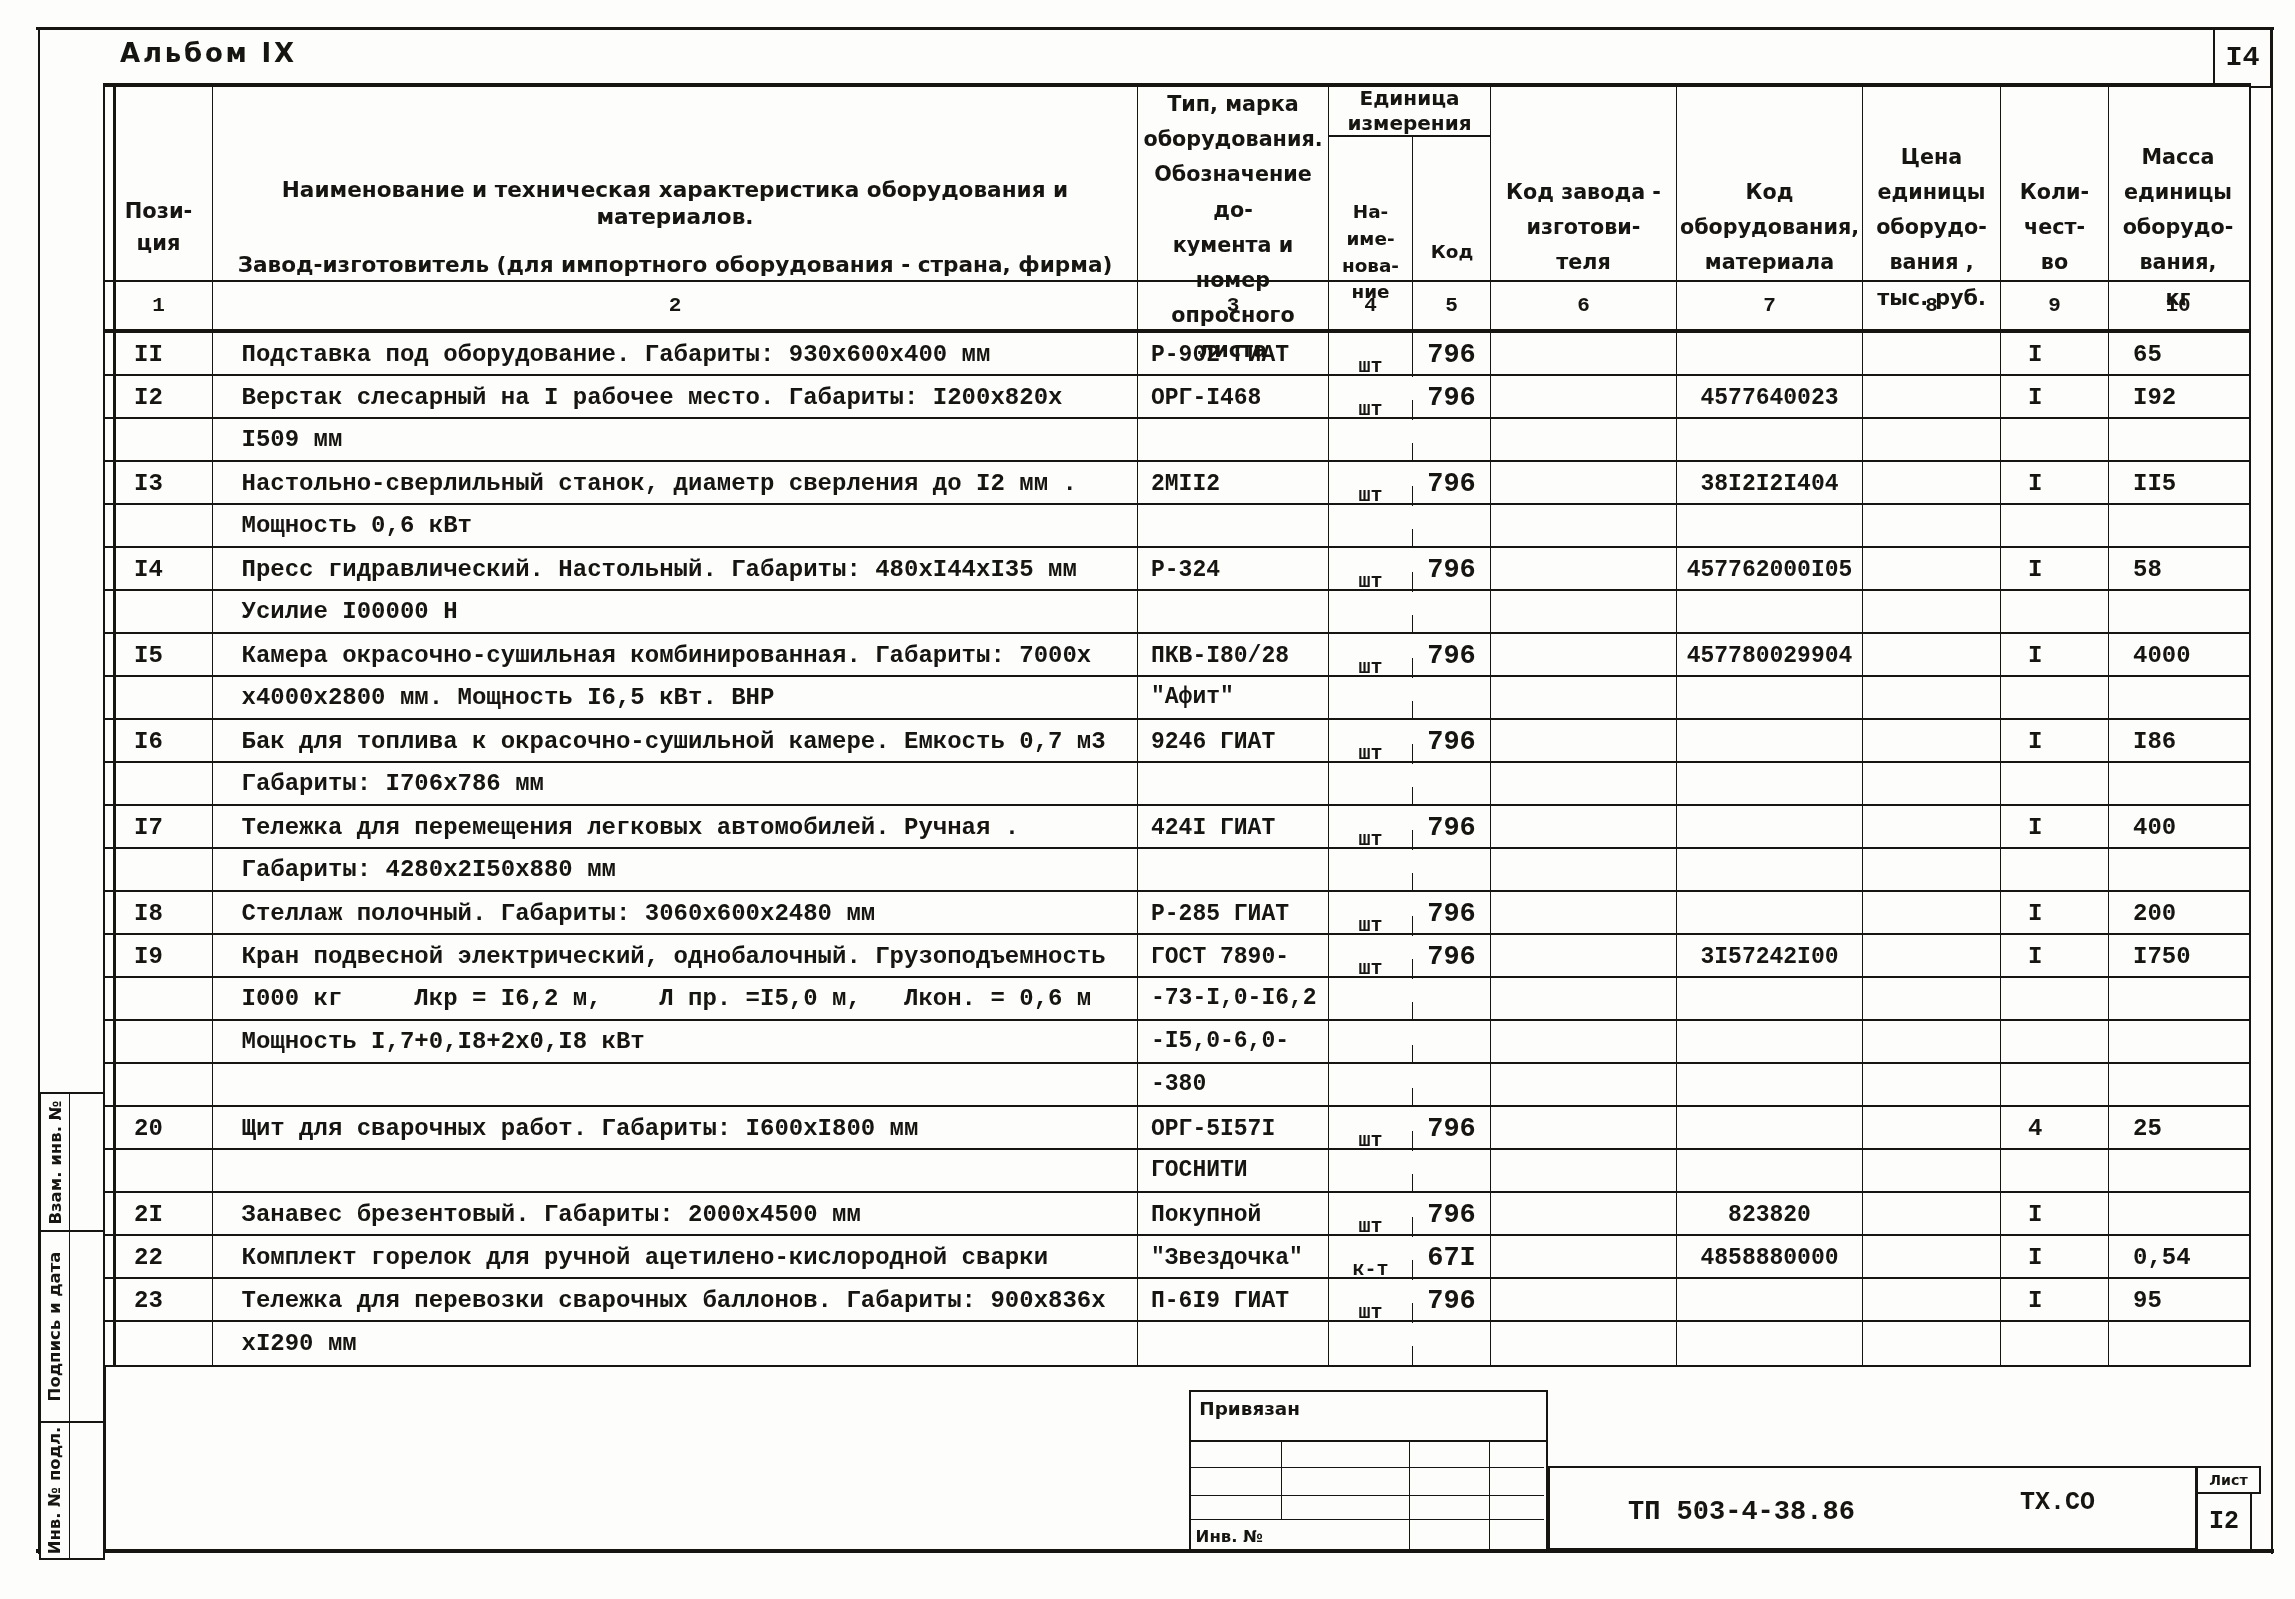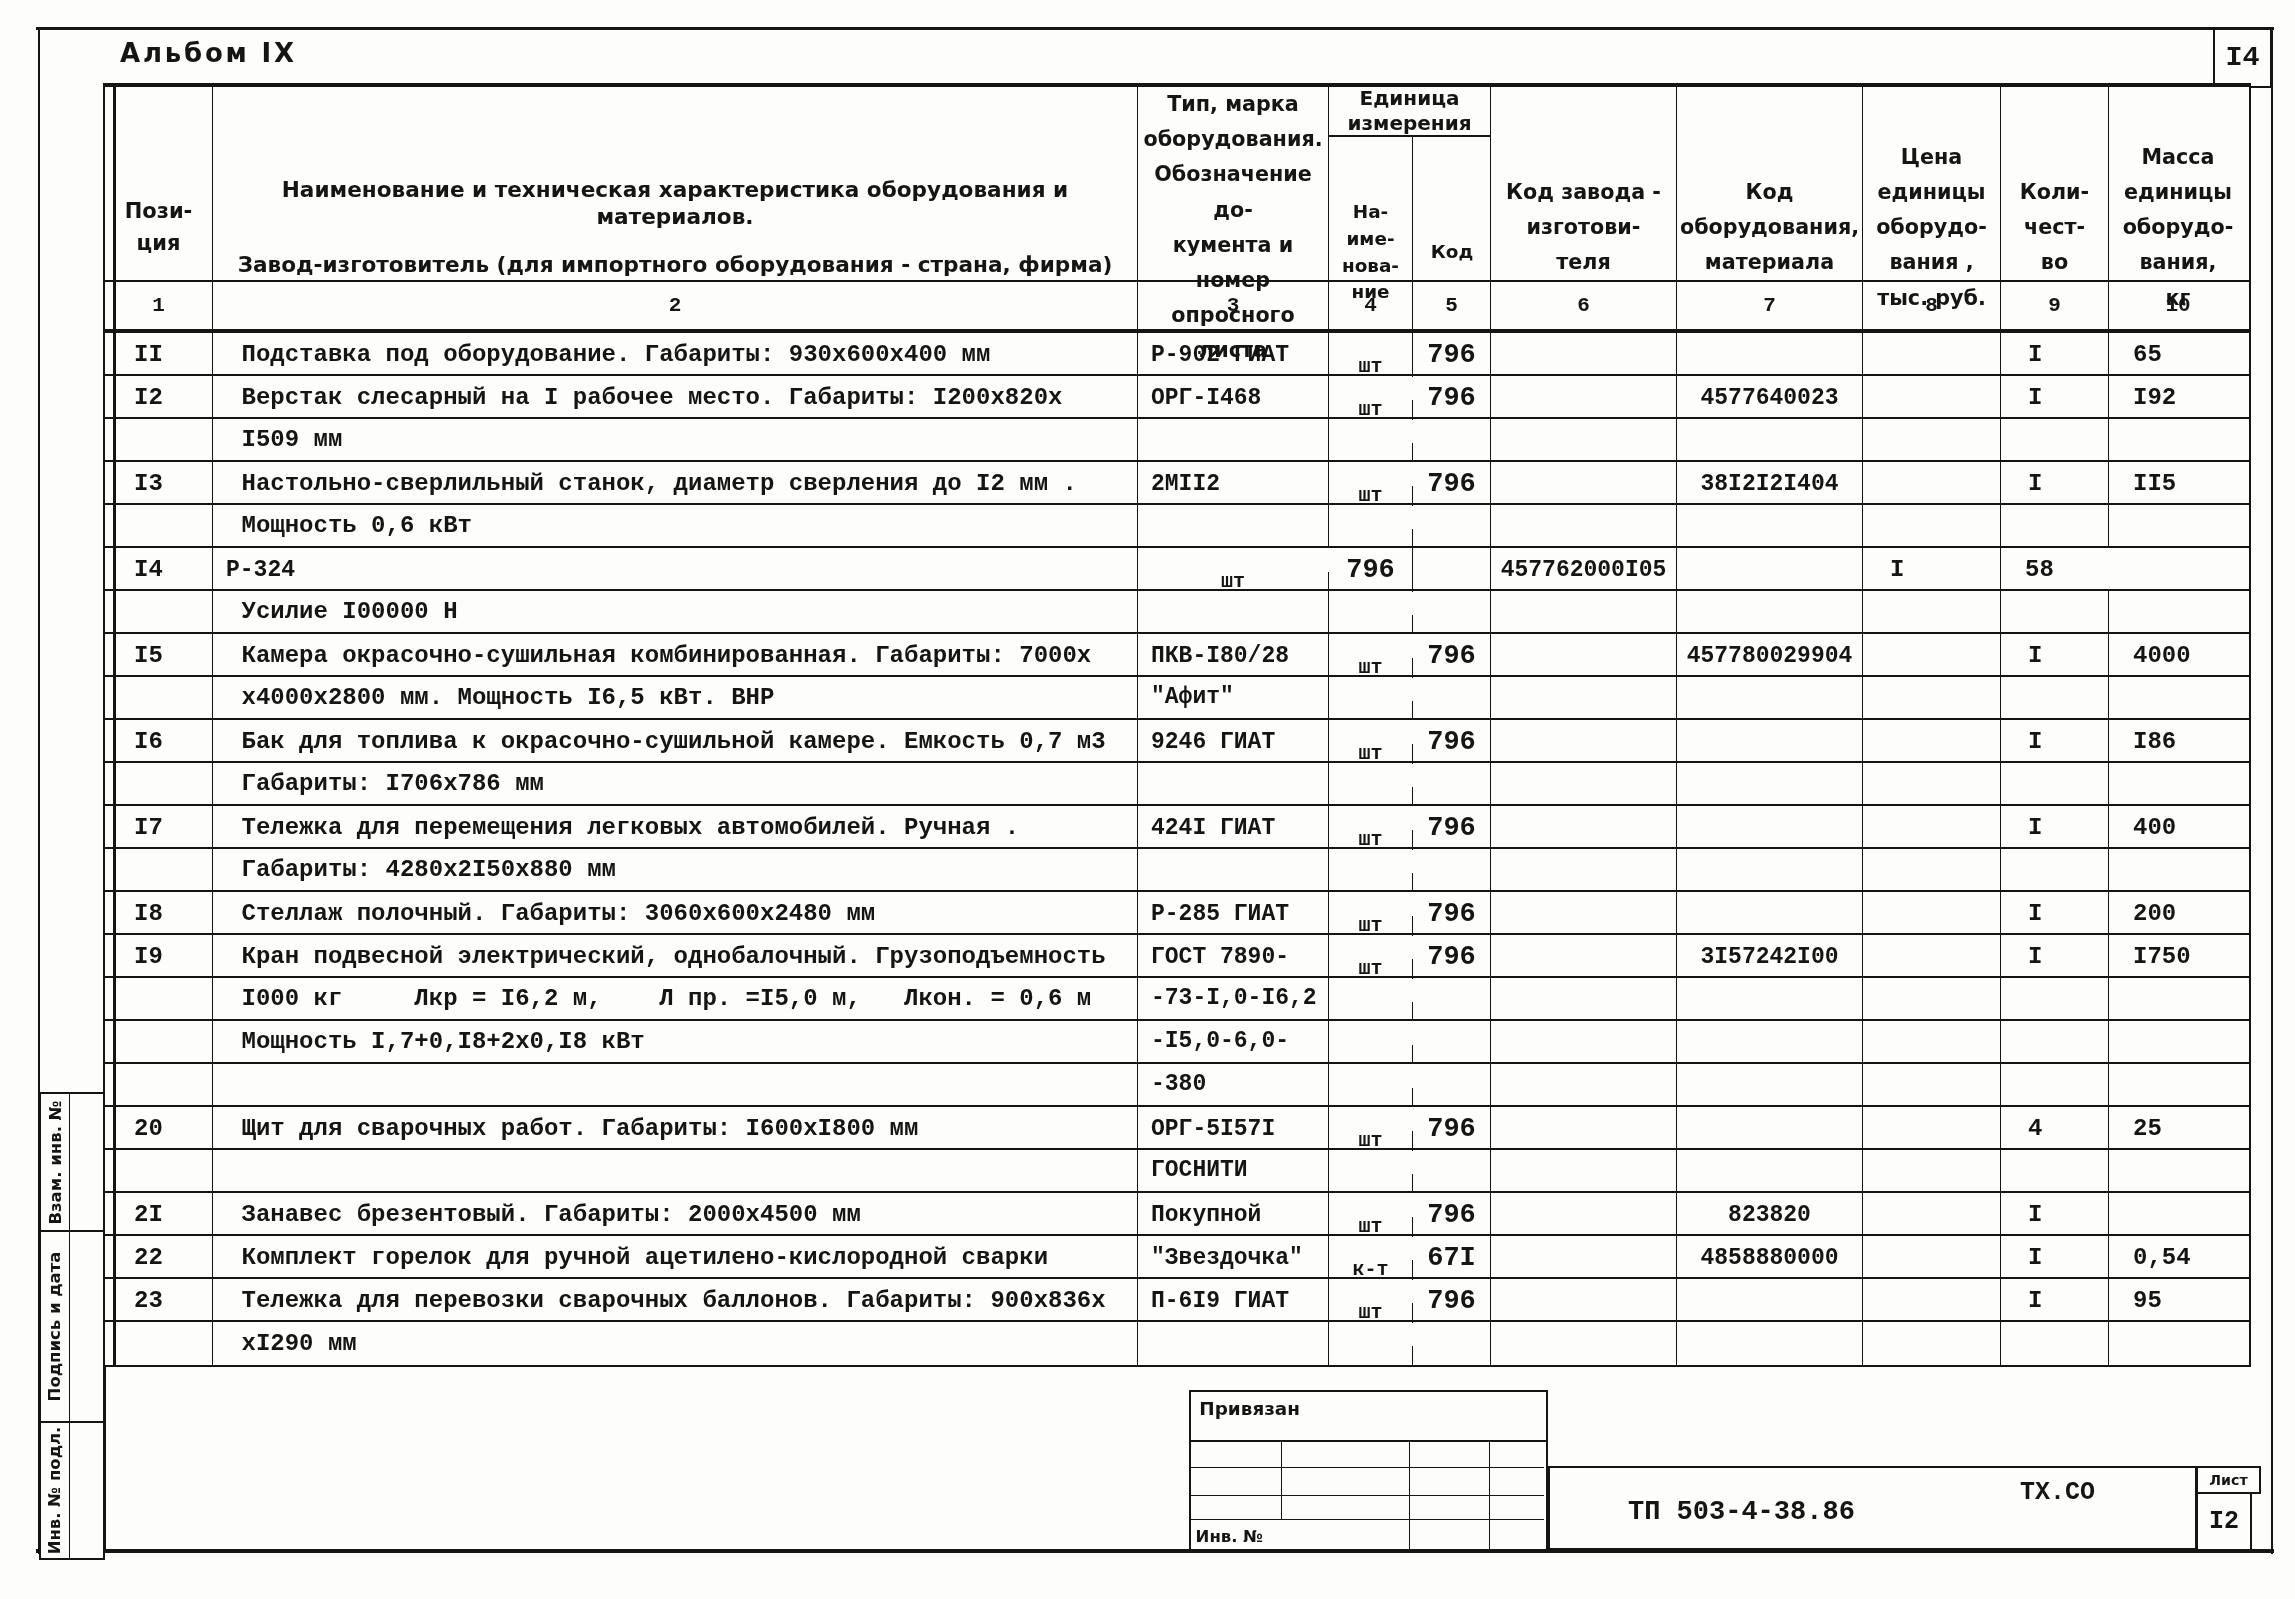--- a/index.html
+++ b/index.html
@@ -76,21 +76,21 @@
   .ag{ box-sizing:border-box; border-right:1.8px solid var(--ink); border-bottom:1.8px solid var(--ink); }
   .ag.rlast{ border-right:none; } .ag.blast{ border-bottom:none; }
   .ag.inv{ grid-column:1 / span 2; display:flex; align-items:flex-end; padding:0 0 2.8px 4.6px;
            font:700 16.5px "DejaVu Sans", sans-serif; }
 
   
   .titleblock{ position:absolute; left:1548px; top:1466px; width:649px; height:84px; box-sizing:border-box;
                border:2.8px solid var(--ink); background:var(--bg); }
   .doc-number{ position:absolute; left:78px; top:50%; transform:translateY(-38%);
                font:700 27px "Liberation Mono", monospace; }
-  .doc-code{ position:absolute; right:100px; top:10px; font:700 25px "Liberation Mono", monospace; }
+  .doc-code{ position:absolute; right:100px; top:20px; font:700 25px "Liberation Mono", monospace; }
   .sheet-box{ position:absolute; left:2196px; top:1466px; width:65px; height:28px; box-sizing:border-box;
               border:2.8px solid var(--ink); display:flex; align-items:center; justify-content:center;
               font:700 14.2px "DejaVu Sans", sans-serif; background:var(--bg); }
   .sheetnum-box{ position:absolute; left:2196px; top:1492px; width:56px; height:59px; box-sizing:border-box;
                  border:2.8px solid var(--ink); display:flex; align-items:center; justify-content:center;
                  font:700 25px "Liberation Mono", monospace; background:var(--bg); }
 </style>
 </head>
 <body>
 
@@ -239,20 +239,21 @@
           <div class="td code"></div>
           <div class="td factory"></div>
           <div class="td equip"></div>
           <div class="td price"></div>
           <div class="td qty"></div>
           <div class="td mass"></div>
         </div>
 
         <div class="trow cols">
           <div class="td pos">I4</div>
+          <div class="td name">Пресс гидравлический. Настольный. Габариты: 480хI44хI35 мм</div>
           <div class="td type">Р-324</div>
           <div class="td unit">шт</div>
           <div class="td code">796</div>
           <div class="td factory"></div>
           <div class="td equip">457762000I05</div>
           <div class="td price"></div>
           <div class="td qty">I</div>
           <div class="td mass">58</div>
         </div>
 

